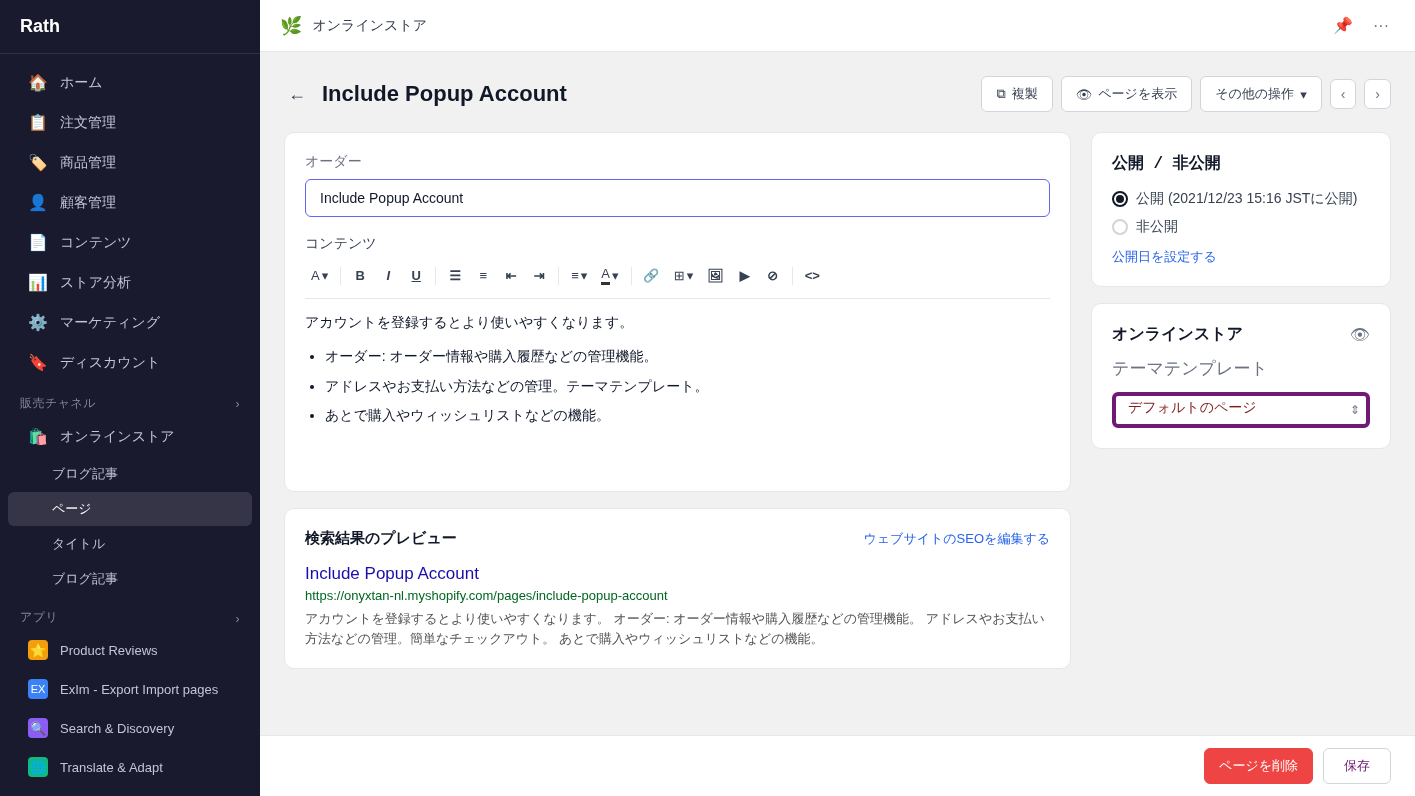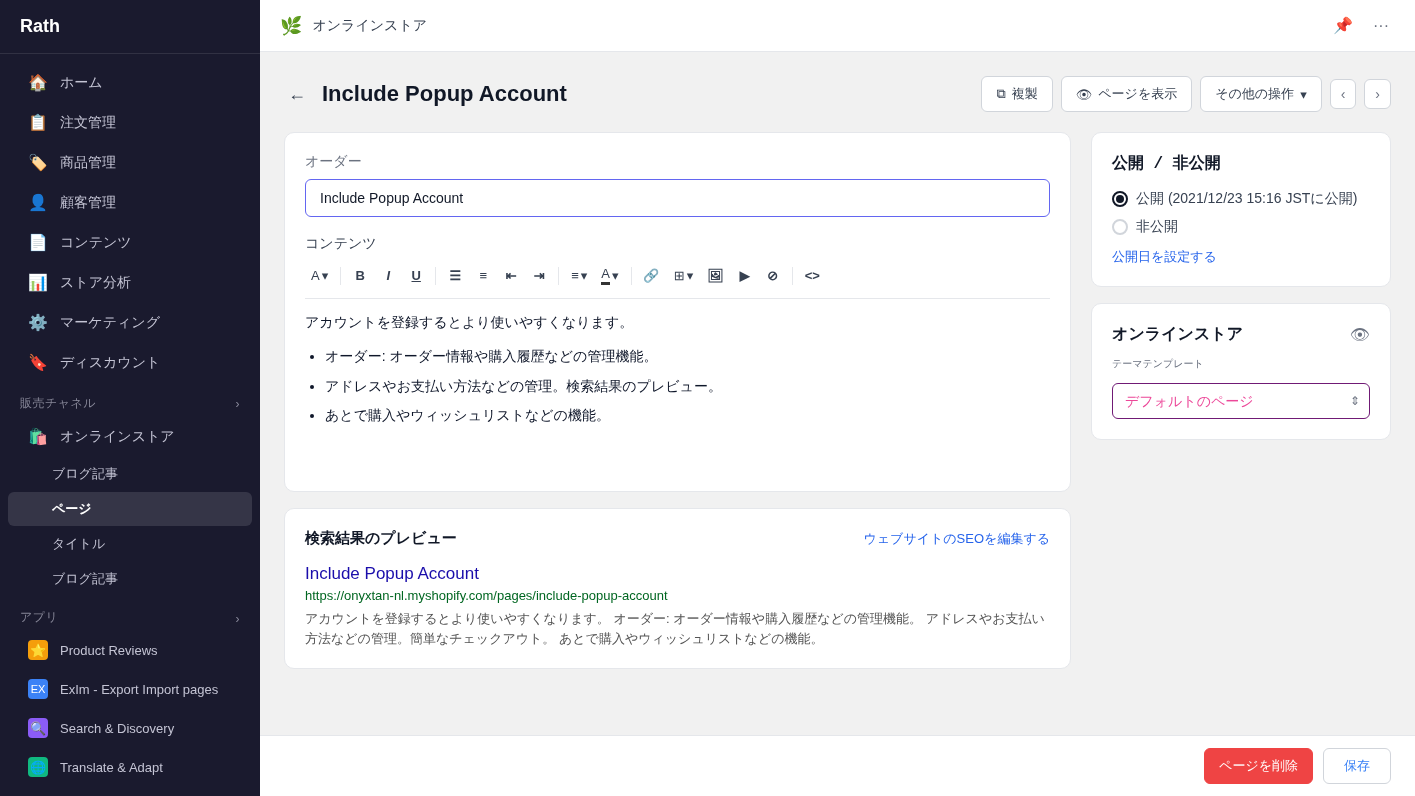--- a/index.html
+++ b/index.html
@@ -51,21 +51,20 @@
       padding: 8px 20px 8px 44px;
       cursor: pointer;
       color: #c4c4d4;
       border-radius: 6px;
       margin: 1px 8px;
       font-size: 13px;
     }
     .sidebar-sub-item.active {
       background: rgba(255,255,255,0.12);
       color: #ffffff;
-      font-weight: bold;
     }
     .sidebar-online-store {
       display: flex;
       align-items: center;
       gap: 12px;
       padding: 10px 20px;
       cursor: pointer;
       color: #c4c4d4;
       border-radius: 6px;
       margin: 1px 8px;
@@ -191,21 +190,21 @@
       color: #374151;
     }
     .btn-danger {
       background: #ef4444;
       color: #ffffff;
       border: 1px solid #ef4444;
     }
     .btn-save {
       background: #ffffff;
       border: 1px solid #d1d5db;
-      color: #3b82f6;
+      color: #701a75;
       padding: 8px 20px;
       text-align: right;
     }
     .btn-nav {
       background: #ffffff;
       border: 1px solid #d1d5db;
       padding: 6px 10px;
       cursor: pointer;
       font-size: 14px;
       color: #6b7280;
@@ -330,34 +329,34 @@
     .radio-circle.selected { border-color: #111827; }
     .radio-circle.selected::after {
       content: '';
       width: 8px; height: 8px;
       border-radius: 50%;
       background: #111827;
     }
     .radio-label { font-size: 14px; color: #374151; }
     .set-date-link { color: #2563eb; font-size: 13px; cursor: pointer; margin-top: 12px; display: block; }
 
-    .panel-subtitle { font-size: 10px; color: #6b7280; margin-bottom: 12px; }
+    .panel-subtitle { font-size: 17px; color: #6b7280; margin-bottom: 12px; }
 
     
     .select-wrapper {
       position: relative;
     }
     .theme-select {
       width: 100%;
-      padding: 9px 36px 9px 12px;
-      border: 1px solid #701a75;
+      padding: 3px 36px 9px 12px;
+      border: 4px solid #701a75;
       border-radius: 6px;
       background: #ffffff;
       font-size: 14px;
-      color: #ec4899;
+      color: #7f1d1d;
       appearance: none;
       cursor: pointer;
     }
     .select-arrow {
       position: absolute;
       right: 10px;
       top: 50%;
       transform: translateY(-50%);
       pointer-events: none;
       color: #6b7280;
@@ -552,21 +551,21 @@
             <button class="rt-btn">⊘</button>
             <div class="rt-separator"></div>
             <button class="rt-btn">&lt;&gt;</button>
           </div>
 
           
           <div class="content-area">
             <p>アカウントを登録するとより使いやすくなります。</p>
             <ul>
               <li>オーダー: オーダー情報や購入履歴などの管理機能。</li>
-              <li>アドレスやお支払い方法などの管理。検索結果のプレビュー。</li>
+              <li>アドレスやお支払い方法などの管理。テーマテンプレート。</li>
               <li>あとで購入やウィッシュリストなどの機能。</li>
             </ul>
           </div>
         </div>
 
         <div class="card">
           <div class="seo-header">
             <span class="seo-title">検索結果のプレビュー</span>
             <a class="seo-edit-link">ウェブサイトのSEOを編集する</a>
           </div>

